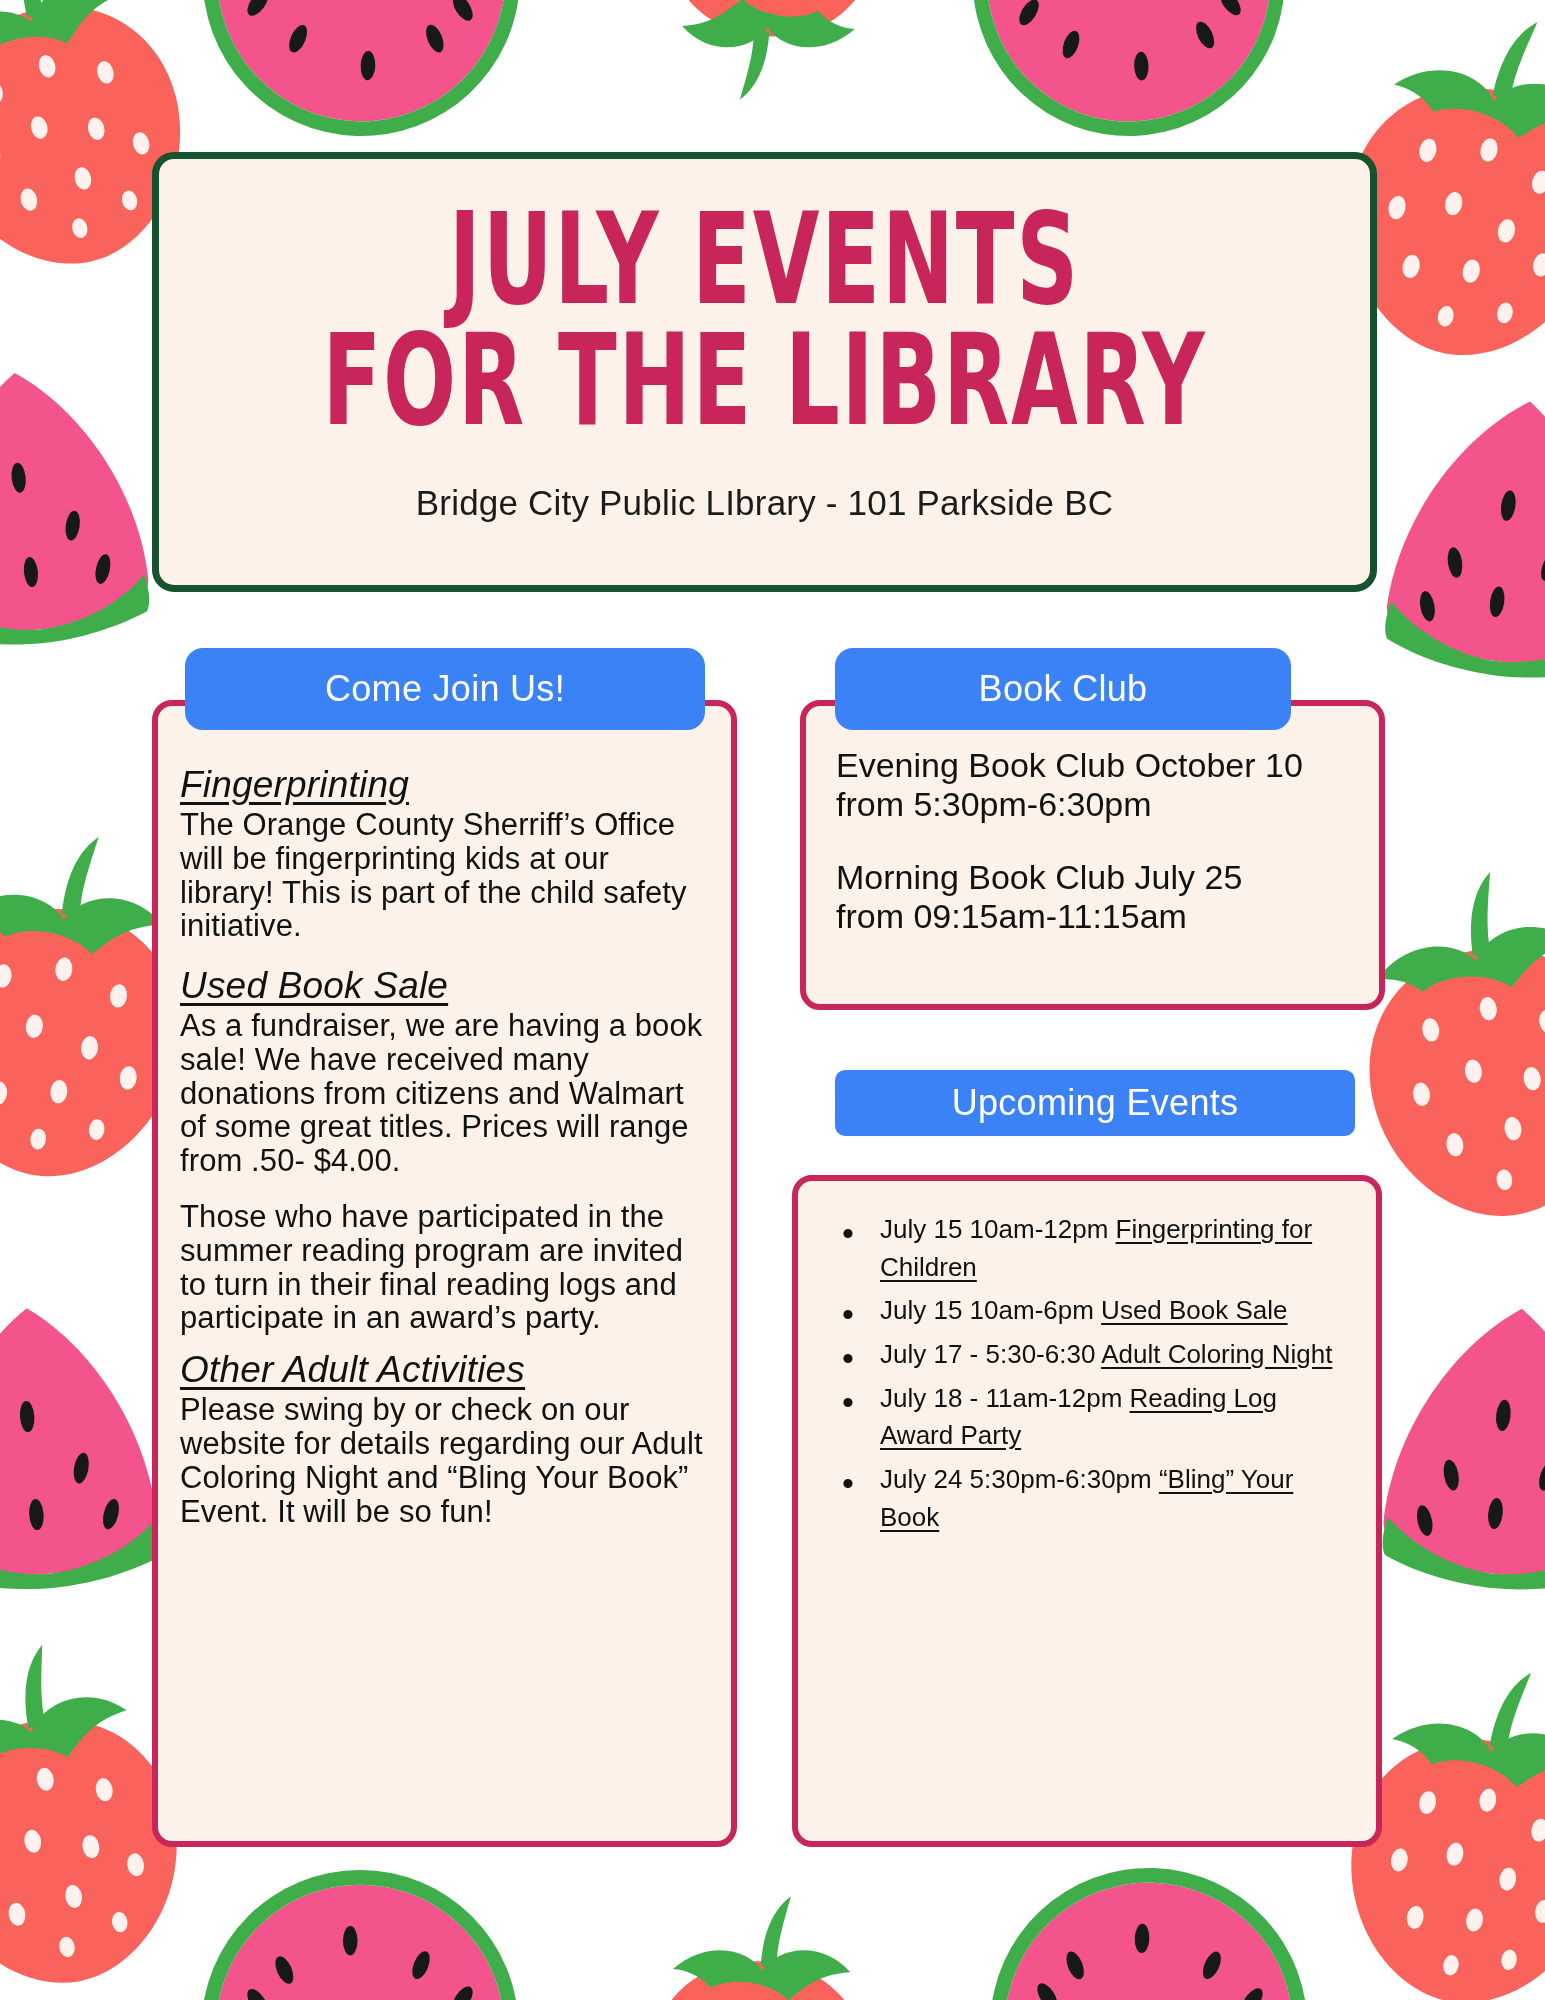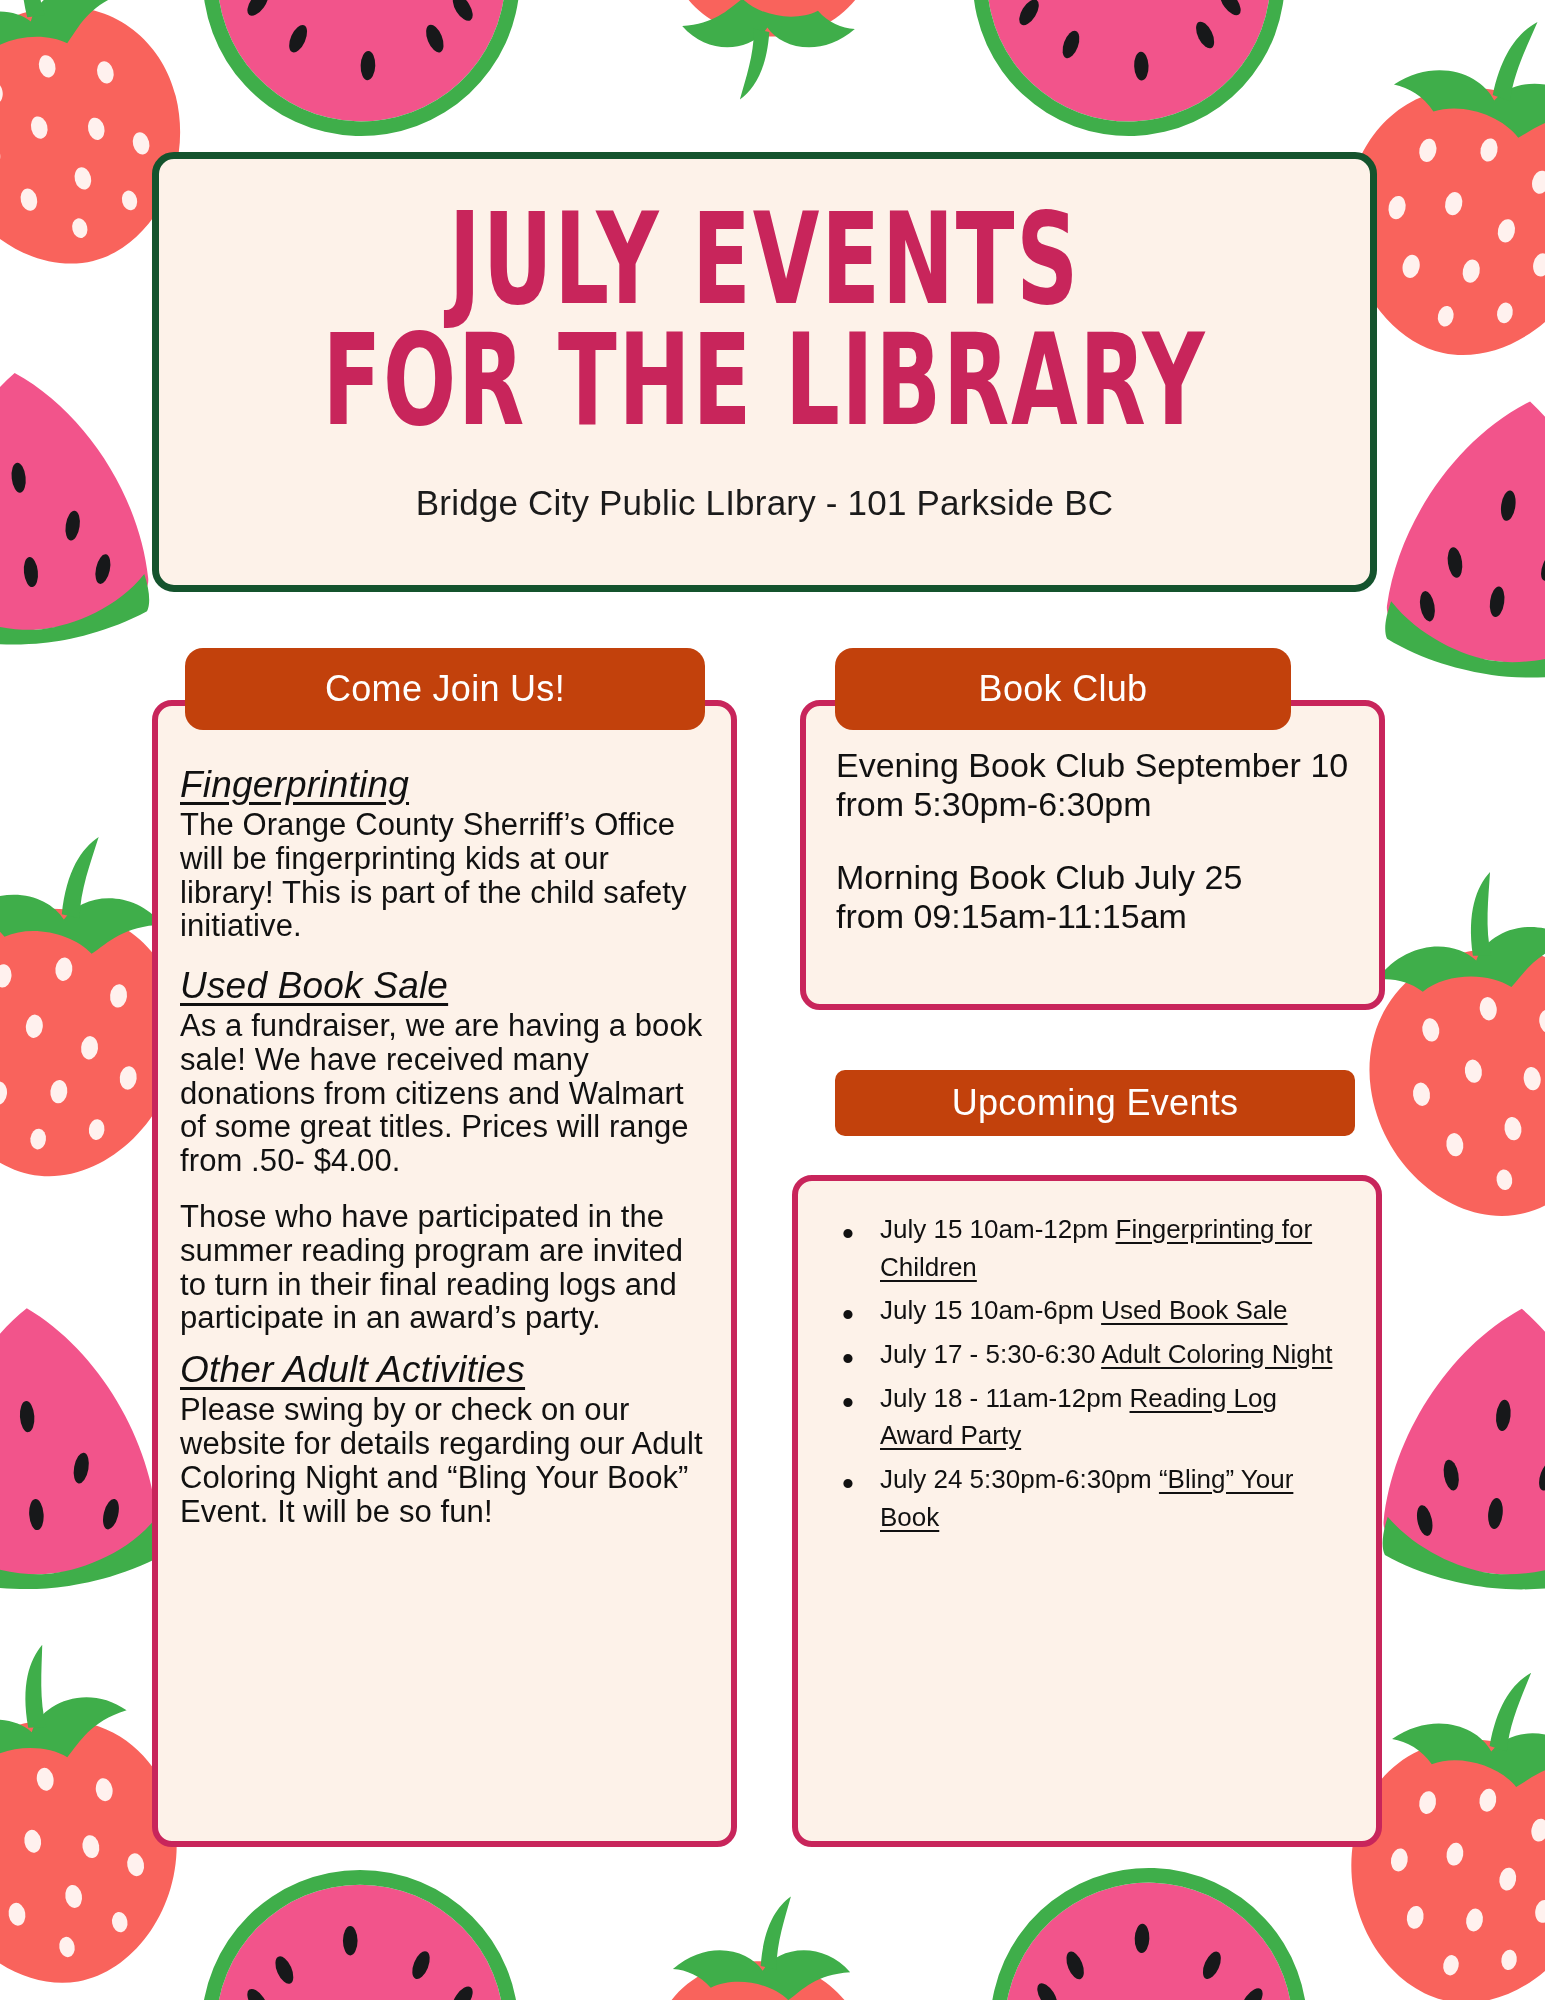--- a/index.html
+++ b/index.html
@@ -41,21 +41,21 @@
     margin-top:64px;
     color:#1b1b1b;
     font-size:35px;
     letter-spacing:0.2px;
     text-align:center;
   }
 
   
   .banner{
     position:absolute;
-    background:#c2410c;
+    background:#3b82f6;
     color:#ffffff;
     border-radius:18px;
     display:flex; align-items:center; justify-content:center;
     font-size:36px;
     letter-spacing:0.3px;
     z-index:4;
   }
   .card{
     position:absolute;
     background:#FDF2E9;
@@ -244,21 +244,21 @@
 
       <h3 class="sub">Other Adult Activities</h3>
       <p class="body">Please swing by or check on our website for details regarding our Adult Coloring Night and “Bling Your Book” Event.  It will be so fun!</p>
     </div>
   </div>
 
   <div class="banner bc-banner">
     <span>Book Club</span>
   </div>
   <div class="card bc-card">
-    <div class="bc-line">Evening Book Club   September 10</div>
+    <div class="bc-line">Evening Book Club   October 10</div>
     <div class="bc-line">from 5:30pm-6:30pm</div>
     <div class="bc-gap"></div>
     <div class="bc-line">Morning Book Club  July 25</div>
     <div class="bc-line">from 09:15am-11:15am</div>
   </div>
 
   <div class="banner ue-banner">
     <span>Upcoming Events</span>
   </div>
   <div class="card ue-card">

